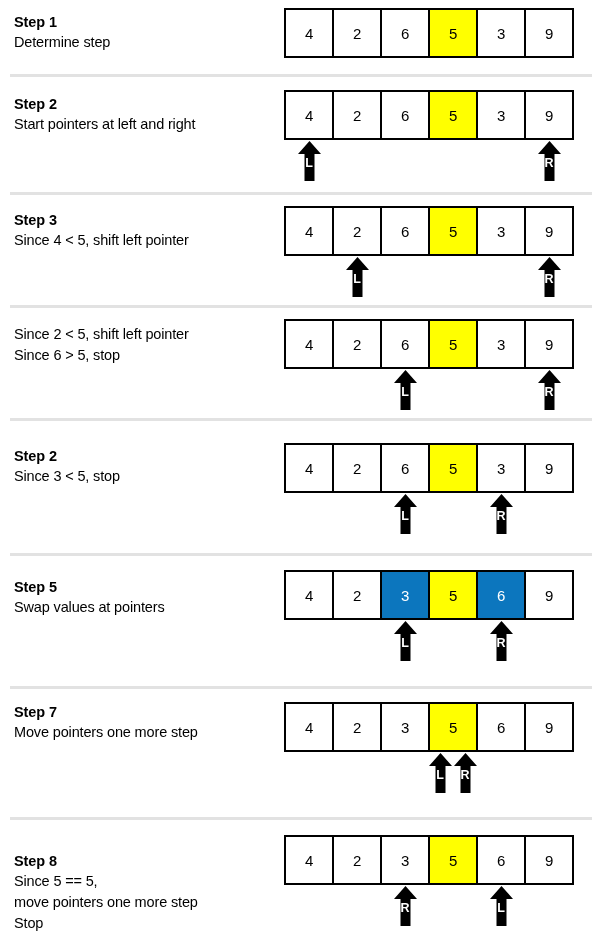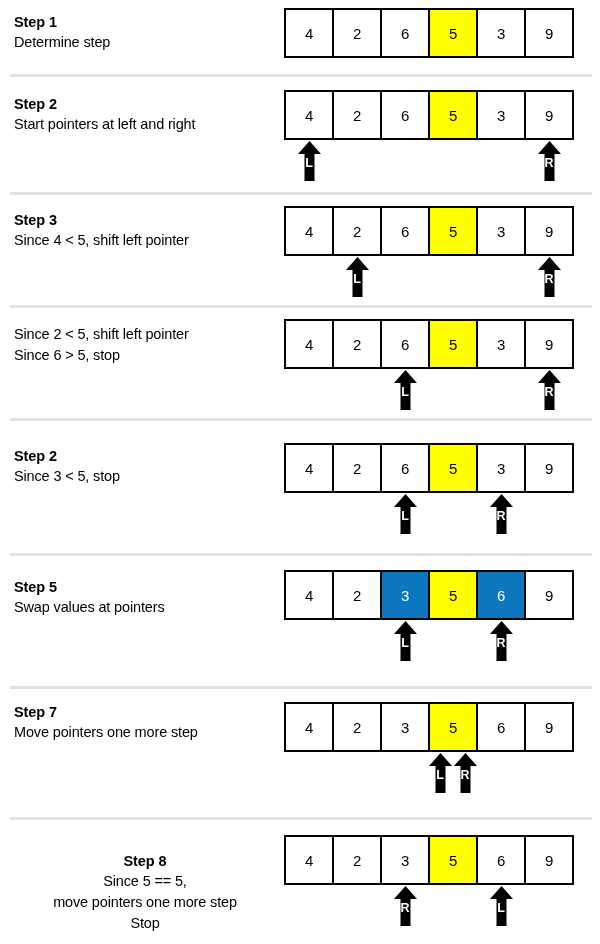--- a/index.html
+++ b/index.html
@@ -258,21 +258,21 @@
       </svg>
       <span class="plabel">L</span>
     </div>
     <div class="pointer" style="left: 453.5px; top: 753px;">
       <svg viewBox="0 0 23 40">
         <path d="M11.5 0 L23 13 L16.5 13 L16.5 40 L6.5 40 L6.5 13 L0 13 Z" fill="#000000"></path>
       </svg>
       <span class="plabel">R</span>
     </div>
     <div class="divider" style="top: 817px;"></div>
-    <div class="step-text" style="top: 851px; text-align: center;">
+    <div class="step-text" style="top: 851px;">
       <div class="step-title">Step 8</div>
       <div class="step-desc-line">Since 5 == 5,</div>
       <div class="step-desc-line">move pointers one more step</div>
       <div class="step-desc-line">Stop</div>
     </div>
     <div class="array" style="top: 835px;">
       <div class="cell">4</div>
       <div class="cell">2</div>
       <div class="cell">3</div>
       <div class="cell pivot">5</div>

